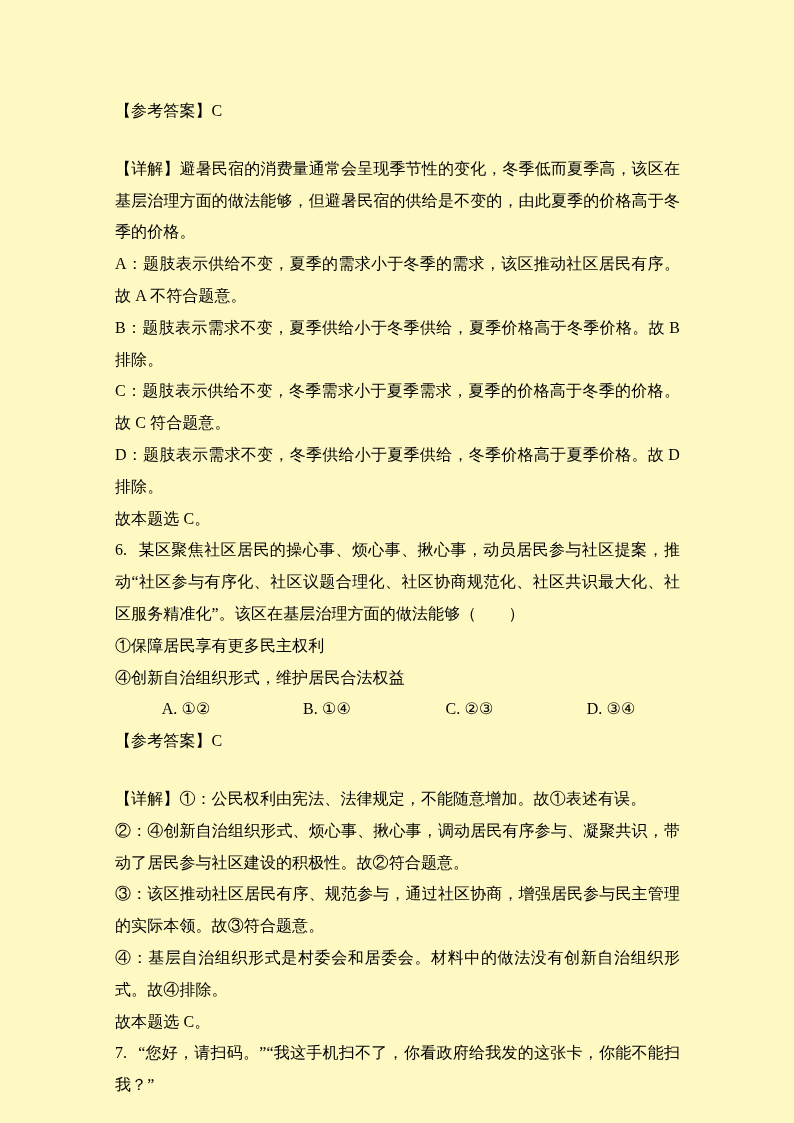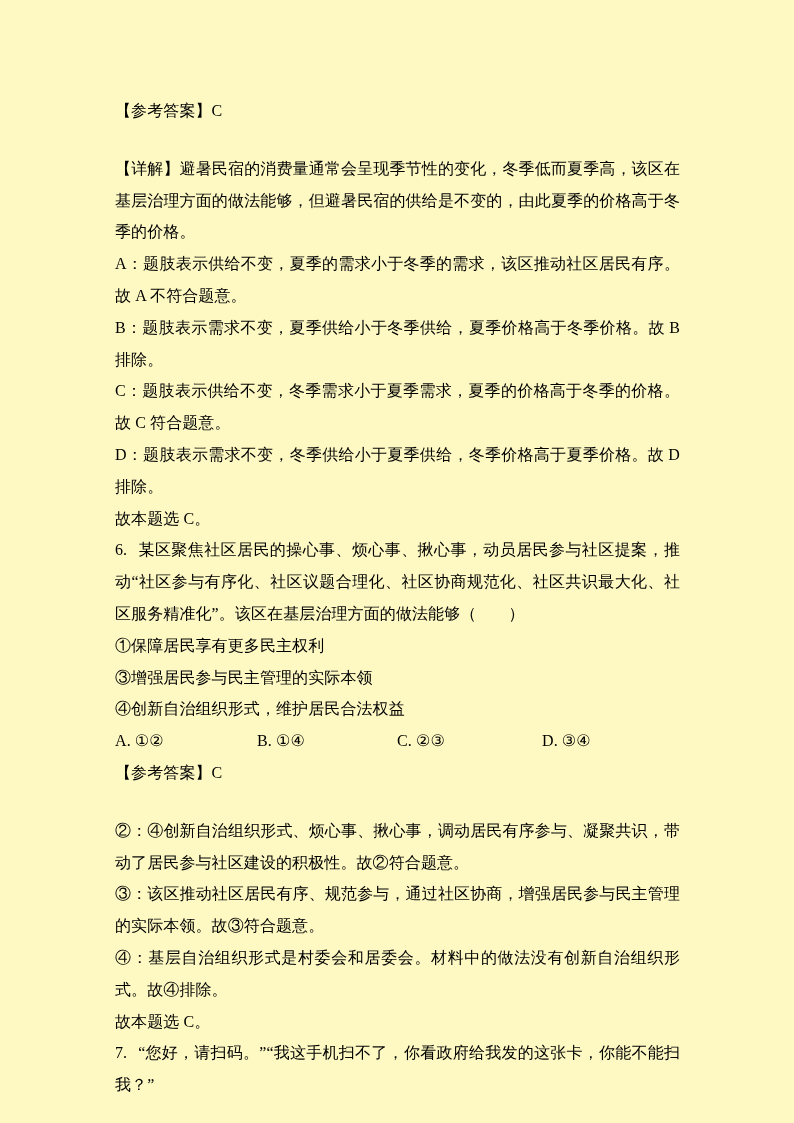--- a/index.html
+++ b/index.html
@@ -31,21 +31,21 @@
   }
   .blank-line {
     height: 26px;
   }
   .qnum {
     margin-right: 11px;
   }
   .options-row {
     display: grid;
     grid-template-columns: 142px 140px 145px auto;
-    text-align: left;
+    text-align: center;
   }
   .opt {
     white-space: nowrap;
   }
 </style>
 </head>
 <body>
 
 <div class="page">
 
@@ -56,34 +56,34 @@
   <p class="para">【详解】避暑民宿的消费量通常会呈现季节性的变化，冬季低而夏季高，该区在基层治理方面的做法能够，但避暑民宿的供给是不变的，由此夏季的价格高于冬季的价格。</p>
   <p class="para">A：题肢表示供给不变，夏季的需求小于冬季的需求，该区推动社区居民有序。故 A 不符合题意。</p>
   <p class="para">B：题肢表示需求不变，夏季供给小于冬季供给，夏季价格高于冬季价格。故 B 排除。</p>
   <p class="para">C：题肢表示供给不变，冬季需求小于夏季需求，夏季的价格高于冬季的价格。故 C 符合题意。</p>
   <p class="para">D：题肢表示需求不变，冬季供给小于夏季供给，冬季价格高于夏季价格。故 D 排除。</p>
   <p class="para">故本题选 C。</p>
 
   <p class="para"><span class="qnum">6.</span><span>某区聚焦社区居民的操心事、烦心事、揪心事，动员居民参与社区提案，推动“社区参与有序化、社区议题合理化、社区协商规范化、社区共识最大化、社区服务精准化”。该区在基层治理方面的做法能够（　　）</span></p>
 
   <p class="para">①保障居民享有更多民主权利</p>
-  <p class="para">③增强居民参与民主管理的实际本领</p>
   <p class="para">④创新自治组织形式，维护居民合法权益</p>
 
   <p class="para options-row">
     <span class="opt">A. ①②</span>
     <span class="opt">B. ①④</span>
     <span class="opt">C. ②③</span>
     <span class="opt">D. ③④</span>
   </p>
 
   <p class="para">【参考答案】C</p>
 
   <div class="blank-line"></div>
 
+  <p class="para">【详解】①：公民权利由宪法、法律规定，不能随意增加。故①表述有误。</p>
   <p class="para">②：④创新自治组织形式、烦心事、揪心事，调动居民有序参与、凝聚共识，带动了居民参与社区建设的积极性。故②符合题意。</p>
   <p class="para">③：该区推动社区居民有序、规范参与，通过社区协商，增强居民参与民主管理的实际本领。故③符合题意。</p>
   <p class="para">④：基层自治组织形式是村委会和居委会。材料中的做法没有创新自治组织形式。故④排除。</p>
   <p class="para">故本题选 C。</p>
 
   <p class="para"><span class="qnum">7.</span><span>“您好，请扫码。”“我这手机扫不了，你看政府给我发的这张卡，你能不能扫我？”</span></p>
 
 </div>
 
 </body></html>

